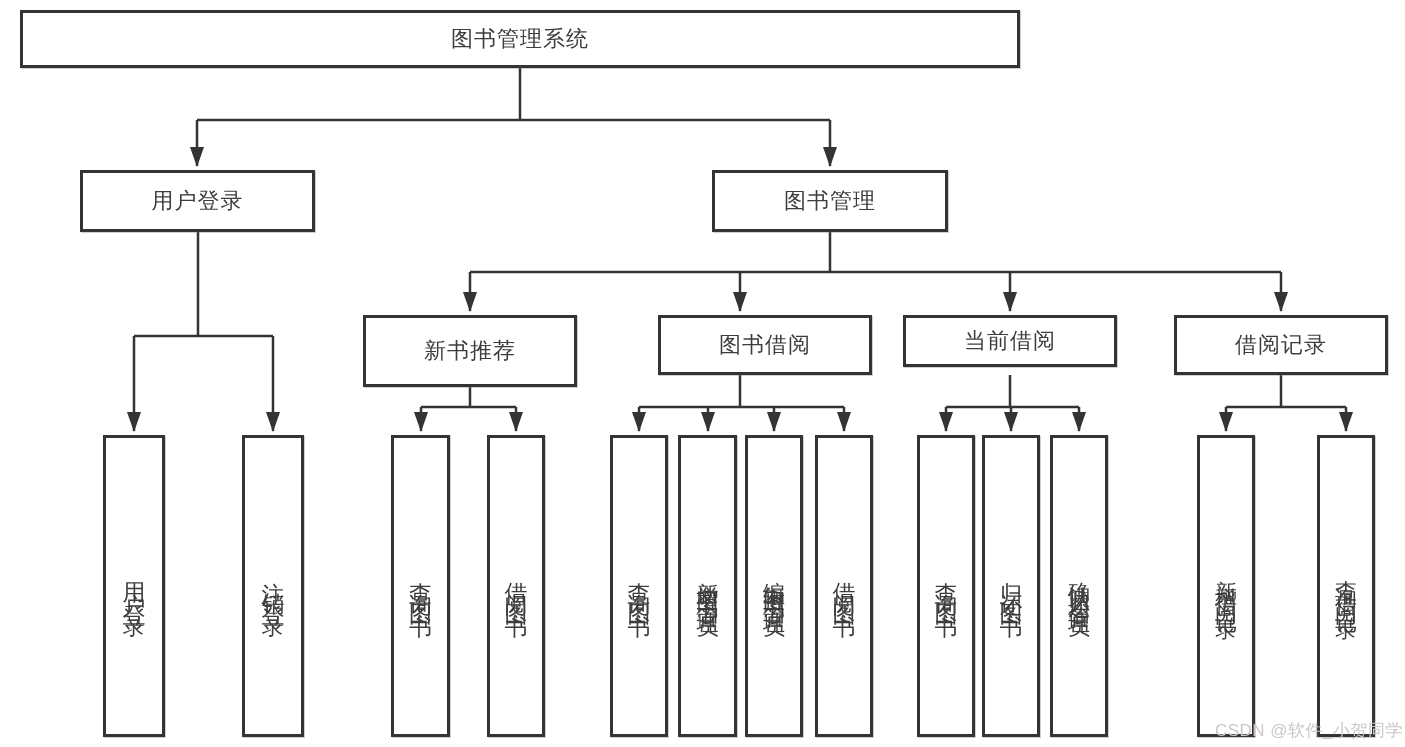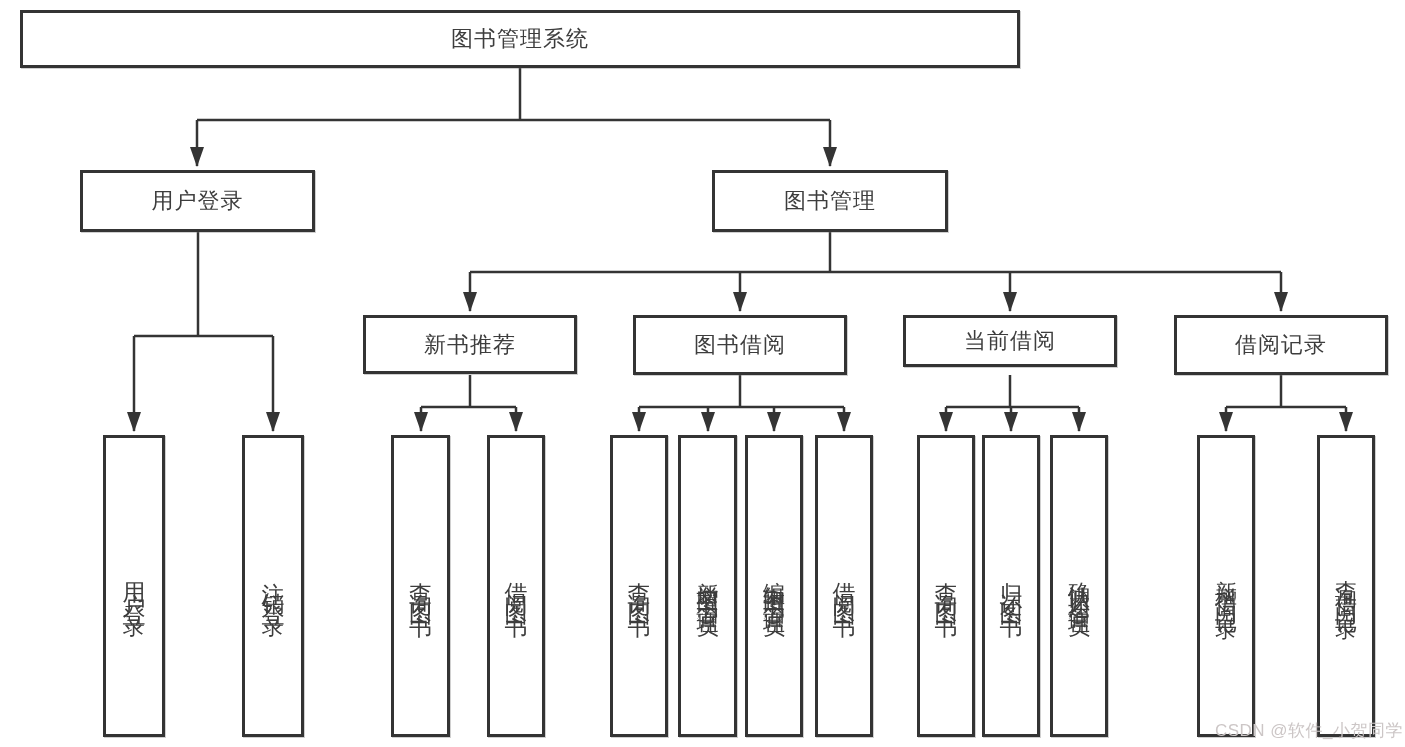--- a/index.html
+++ b/index.html
@@ -41,22 +41,22 @@
     letter-spacing: 11px;
     line-height: 1;
     white-space: nowrap;
   }
   .node.v.mid { letter-spacing: 8px; font-size: 22px; }
   .node.v.long { letter-spacing: 5px; font-size: 22px; }
   
   .n-root  { left: 20px;   top: 10px;  width: 1000px; height: 58px; }
   .n-l2a   { left: 80px;   top: 170px; width: 235px;  height: 62px; }
   .n-l2b   { left: 712px;  top: 170px; width: 236px;  height: 62px; }
-  .n-l3a   { left: 363px;  top: 315px; width: 214px;  height: 59px; }
-  .n-l3b   { left: 633px;  top: 315px; width: 214px;  height: 60px; }
+  .n-l3a   { left: 363px;  top: 315px; width: 214px;  height: 72px; }
+  .n-l3b   { left: 658px;  top: 315px; width: 214px;  height: 60px; }
   .n-l3c   { left: 903px;  top: 315px; width: 214px;  height: 52px; }
   .n-l3d   { left: 1174px; top: 315px; width: 214px;  height: 60px; }
   .leaf    { top: 435px; width: 58px; height: 302px; }
   .lf-1a { left: 103px; width: 62px; }
   .lf-1b { left: 242px; width: 62px; }
   .lf-2a { left: 391px; width: 59px; }
   .lf-2b { left: 487px; }
   .lf-3a { left: 610px; }
   .lf-3b { left: 678px; width: 59px; }
   .lf-3c { left: 745px; }

